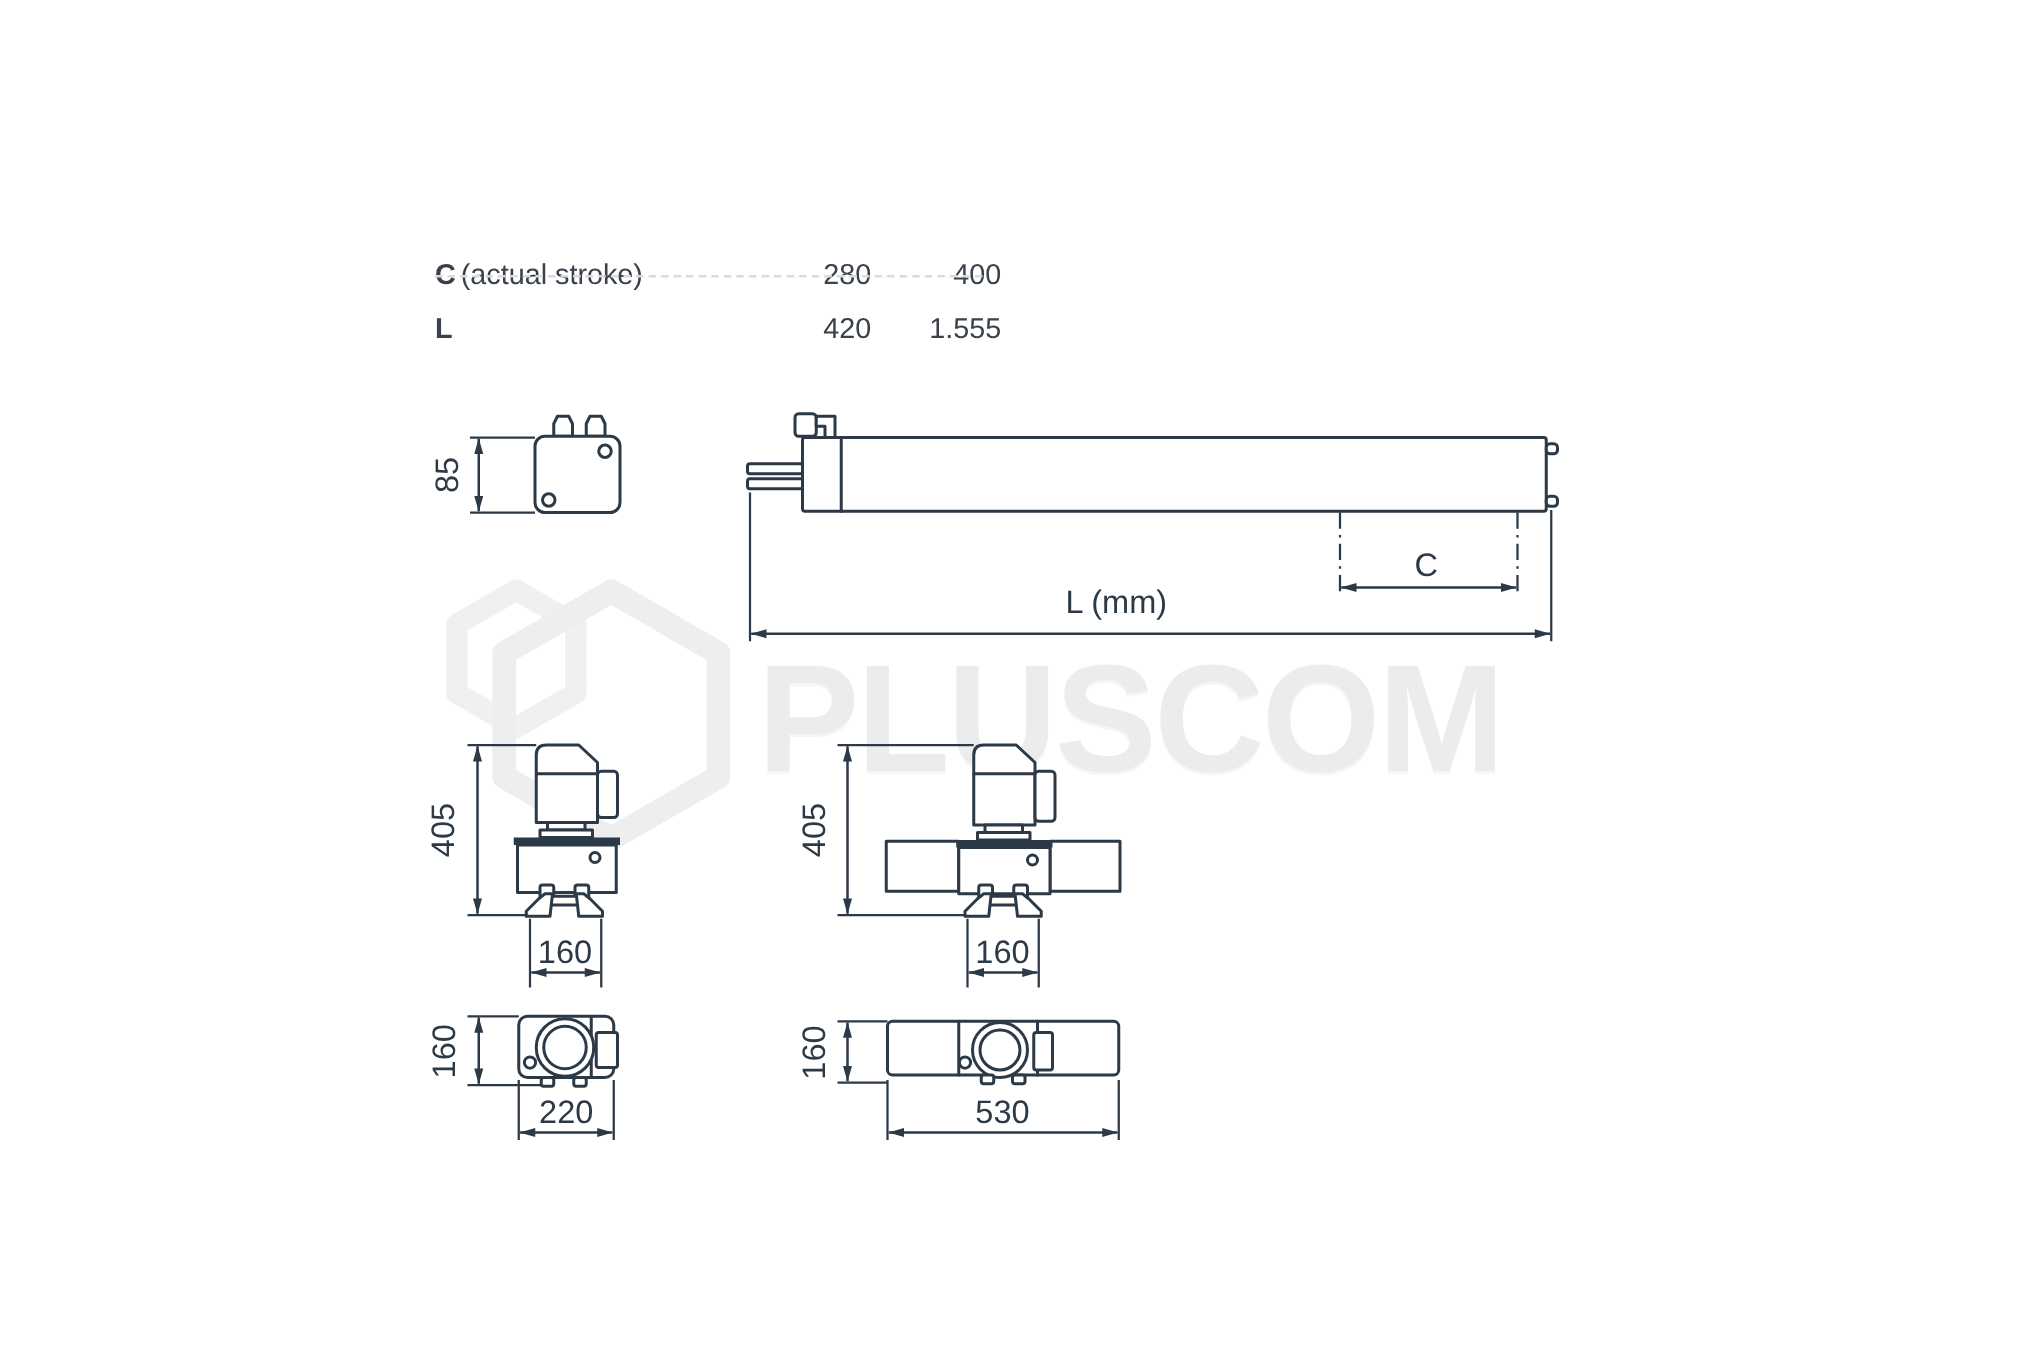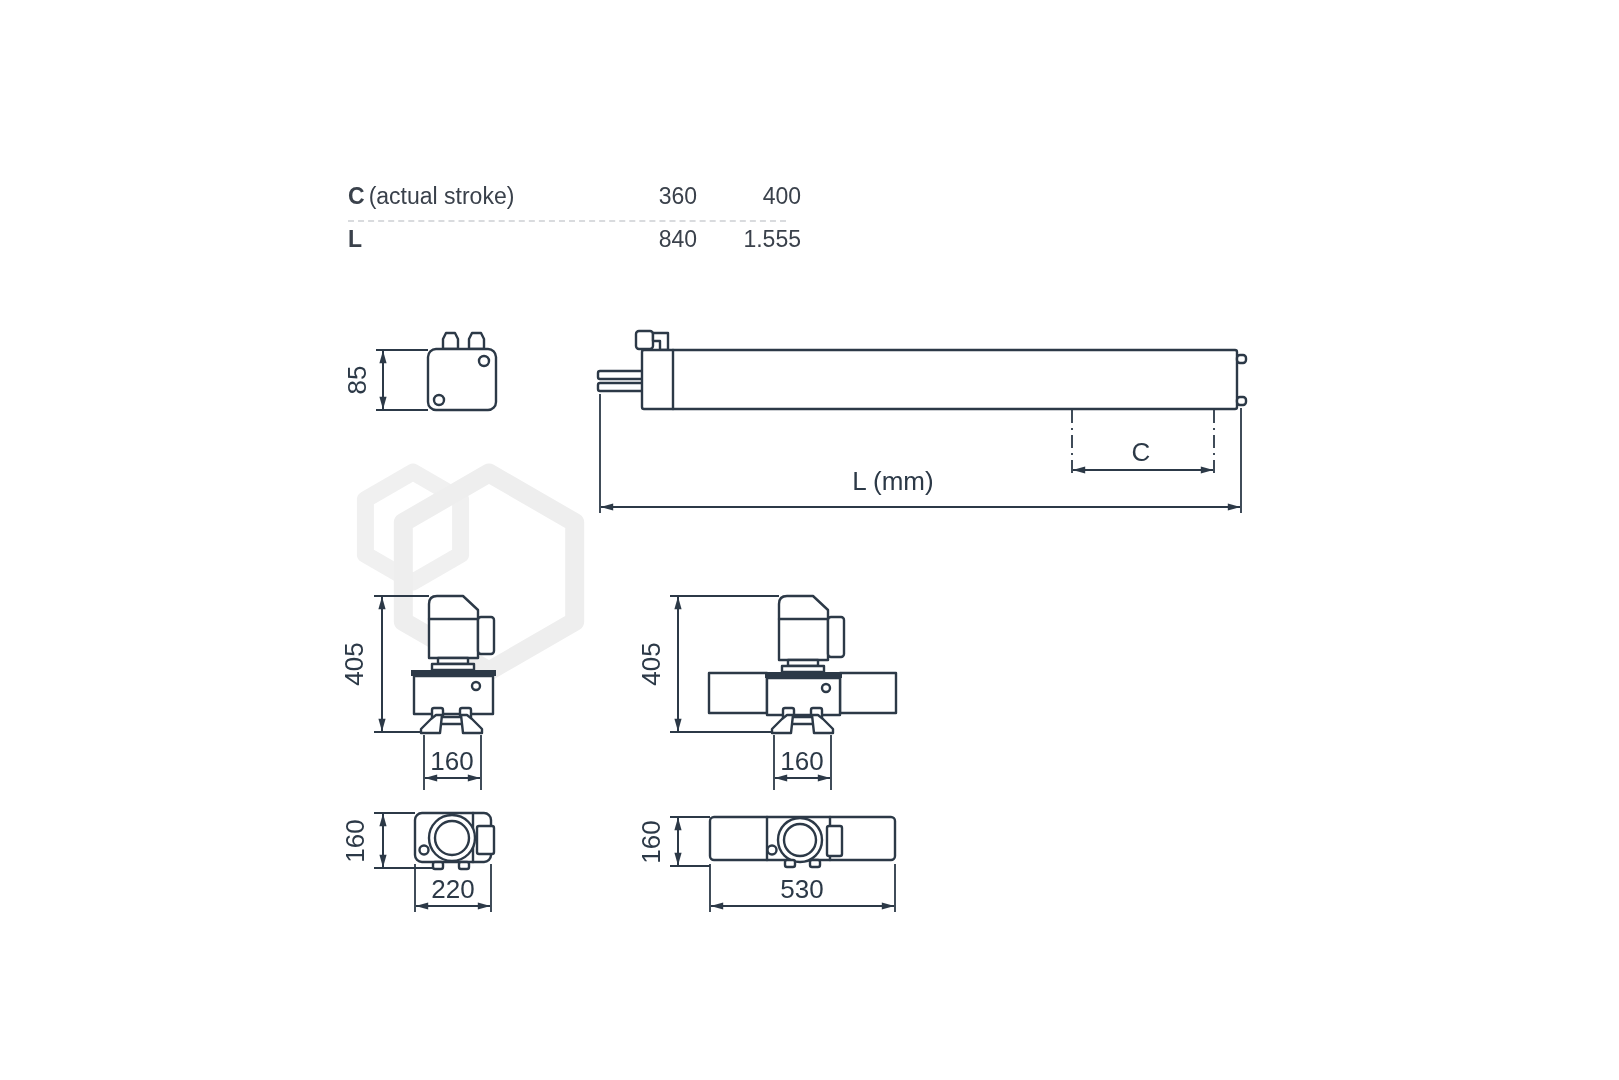--- a/index.html
+++ b/index.html
@@ -13,21 +13,21 @@
   .wm-logo{position:absolute;left:340px;top:450px;}
   .wm-text{
     position:absolute;left:606px;top:514px;
     font-size:122px;font-weight:bold;letter-spacing:-2px;line-height:1;
     color:#ececec;text-shadow:0 2px 0 #f6f6f6;
     user-select:none;white-space:nowrap;
   }
 
   
   .spec-table{position:absolute;left:0;top:0;width:100%;color:#3a414b;font-size:23px;}
-  .spec-row{position:absolute;left:348px;width:460px;height:28px;}
+  .spec-row{position:absolute;left:348px;width:460px;height:28px;margin-top:23px;}
   .spec-row.r1{top:183px;}
   .spec-row.r2{top:226px;}
   .spec-key{font-weight:bold;}
   .spec-desc{margin-left:4px;}
   .spec-val{position:absolute;top:0;text-align:right;display:inline-block;}
   .spec-val.v1{left:232px;width:117px;}  
   .spec-val.v2{left:316px;width:137px;}  
   .spec-sep{position:absolute;left:348px;top:220px;width:438px;border-top:2px dashed #d9dbde;}
 
   
@@ -43,32 +43,33 @@
 </head>
 <body>
 
 <div class="canvas">
 
   <div class="watermark">
     <svg class="wm-logo" width="340" height="260" viewBox="0 0 340 260">
       <polygon points="73,22 120.6,49.5 120.6,104.5 73,132 25.4,104.5 25.4,49.5" fill="none" stroke="#f0f0f0" stroke-width="17" stroke-linejoin="round"></polygon>
       <polygon points="149,23 234.7,72.5 234.7,171.5 149,221 63.3,171.5 63.3,72.5" fill="none" stroke="#eeeeee" stroke-width="19" stroke-linejoin="round"></polygon>
     </svg>
+    <div class="wm-text">PLUSCOM</div>
   </div>
 
   <div class="spec-table">
     <div class="spec-row r1">
       <span class="spec-key">C</span><span class="spec-desc">(actual stroke)</span>
-      <span class="spec-val v1">360</span>
+      <span class="spec-val v1">280</span>
       <span class="spec-val v2">400</span>
     </div>
     <div class="spec-sep"></div>
     <div class="spec-row r2">
       <span class="spec-key">L</span><span class="spec-desc"></span>
-      <span class="spec-val v1">840</span>
+      <span class="spec-val v1">420</span>
       <span class="spec-val v2">1.555</span>
     </div>
   </div>
 
   <svg class="drawing" width="1619" height="1080" viewBox="0 0 1619 1080">
     <defs>
       <marker id="arr" markerUnits="userSpaceOnUse" markerWidth="14" markerHeight="10" viewBox="0 0 14 10" refX="13.2" refY="5" orient="auto-start-reverse">
         <path d="M1,1.4 L13.6,5 L1,8.6 Z" fill="#2c3947"></path>
       </marker>
     </defs>

